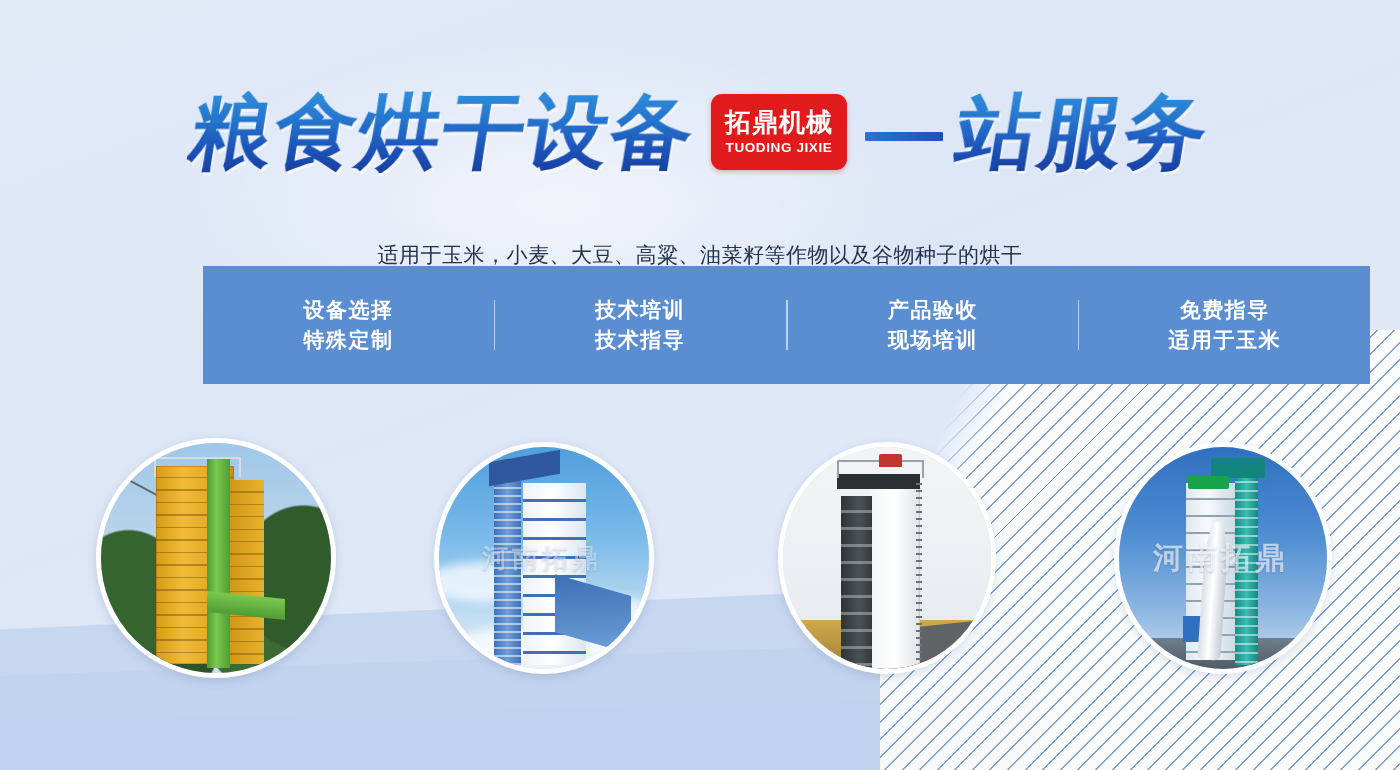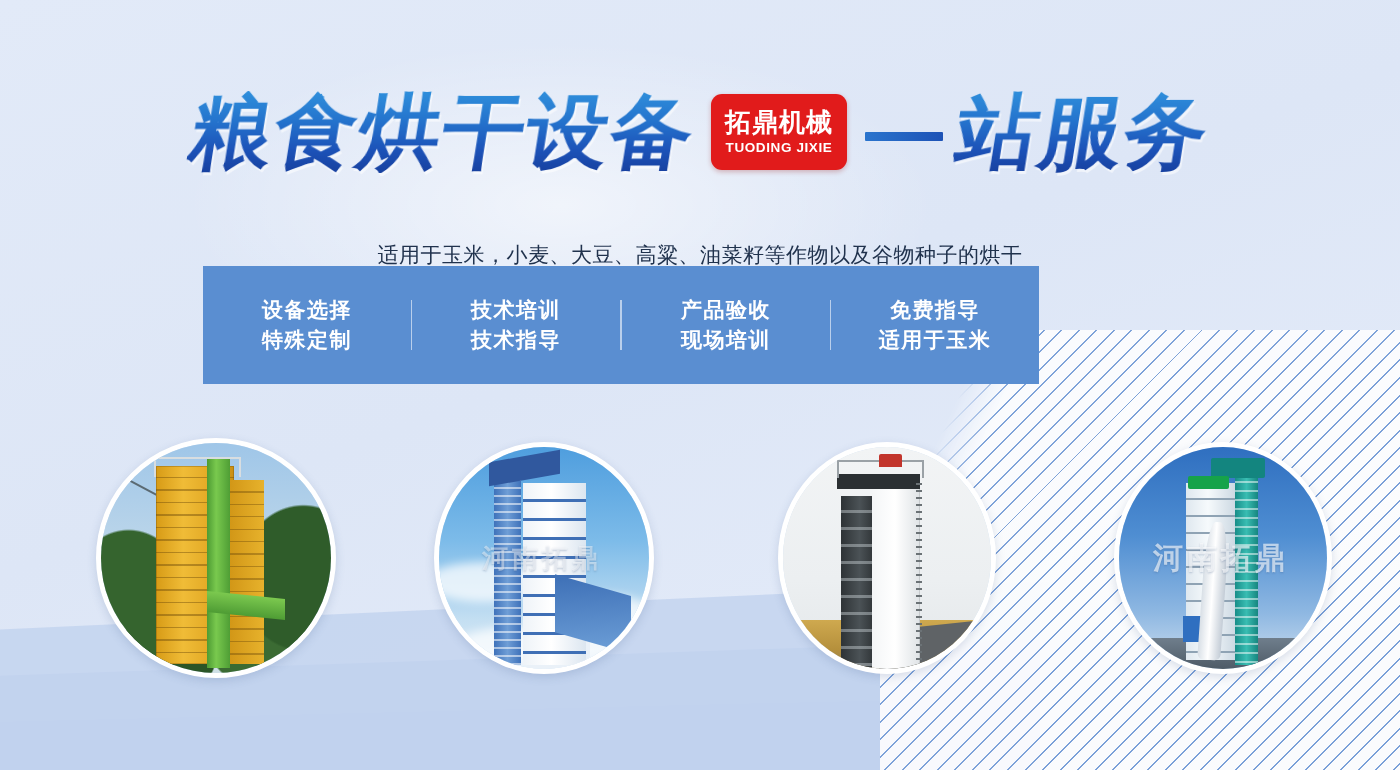--- a/index.html
+++ b/index.html
@@ -95,21 +95,21 @@
   
   .subtitle{
     position:absolute;left:0;right:0;top:205px;text-align:center;
     font-size:21px;color:#20324d;letter-spacing:.5px;
     font-family:"DejaVu Sans","Liberation Sans",sans-serif;
     margin-top:36px;
   }
 
   
   .feature-bar{
-    position:absolute;left:203px;top:266px;width:836px;height:118px;
+    position:absolute;left:203px;top:266px;width:1167px;height:118px;
     background:#5a8ed1;
     display:flex;align-items:center;
   }
   .feature-item{
     flex:1 1 0;display:flex;flex-direction:column;align-items:center;
     justify-content:center;gap:7px;color:#ffffff;position:relative;
     font-family:"DejaVu Sans","Liberation Sans",sans-serif;
   }
   .feature-item .ln{font-size:21px;font-weight:bold;letter-spacing:1.5px;line-height:1.05;}
   .divider{

